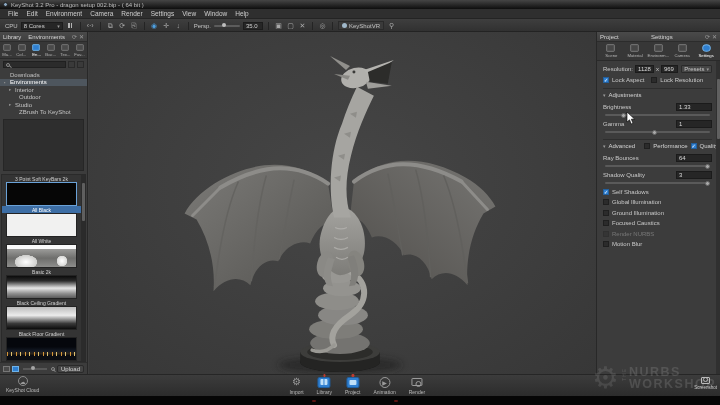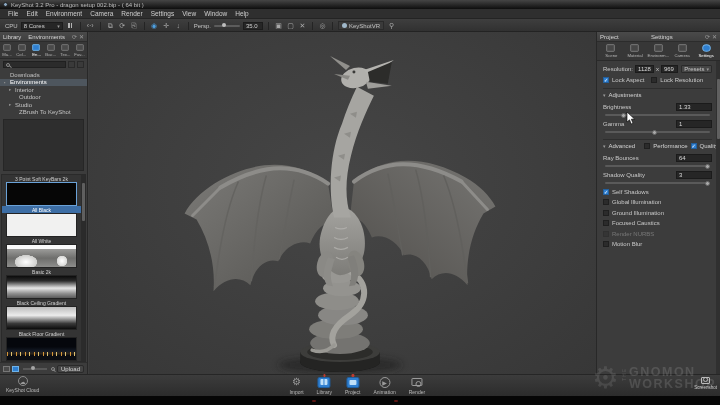--- a/index.html
+++ b/index.html
@@ -592,21 +592,21 @@
     <div class="shot">
       <span class="sico"></span>
       <span>Screenshot</span>
     </div>
   </div>
 
   <div class="watermark">
     <span class="wm-gear">⚙</span>
     <span class="wm-the">THE</span>
     <span class="wm-text">
-      <b>GNOMON</b>
+      <b>NURBS</b>
       <b>WORKSHOP</b>
     </span>
   </div>
 
   <div class="blackstrip">
     <i class="d1"></i>
     <i class="d2"></i>
   </div>
 
   <svg class="cursor" width="10" height="13">

